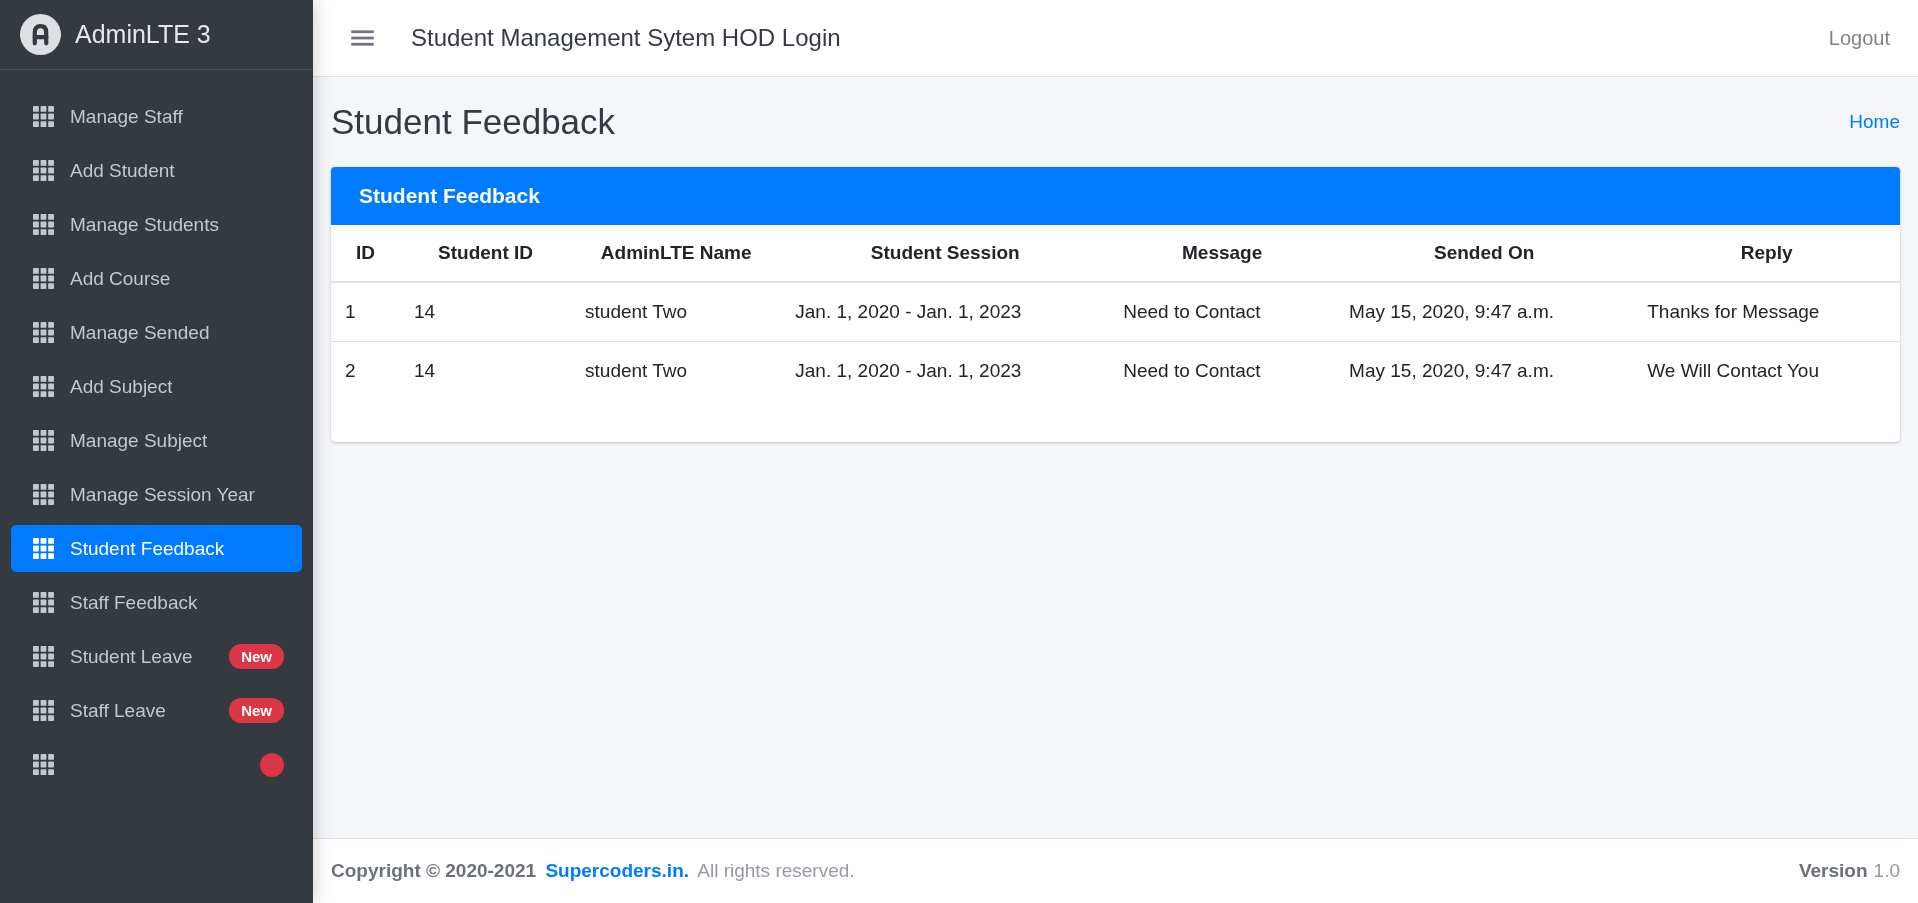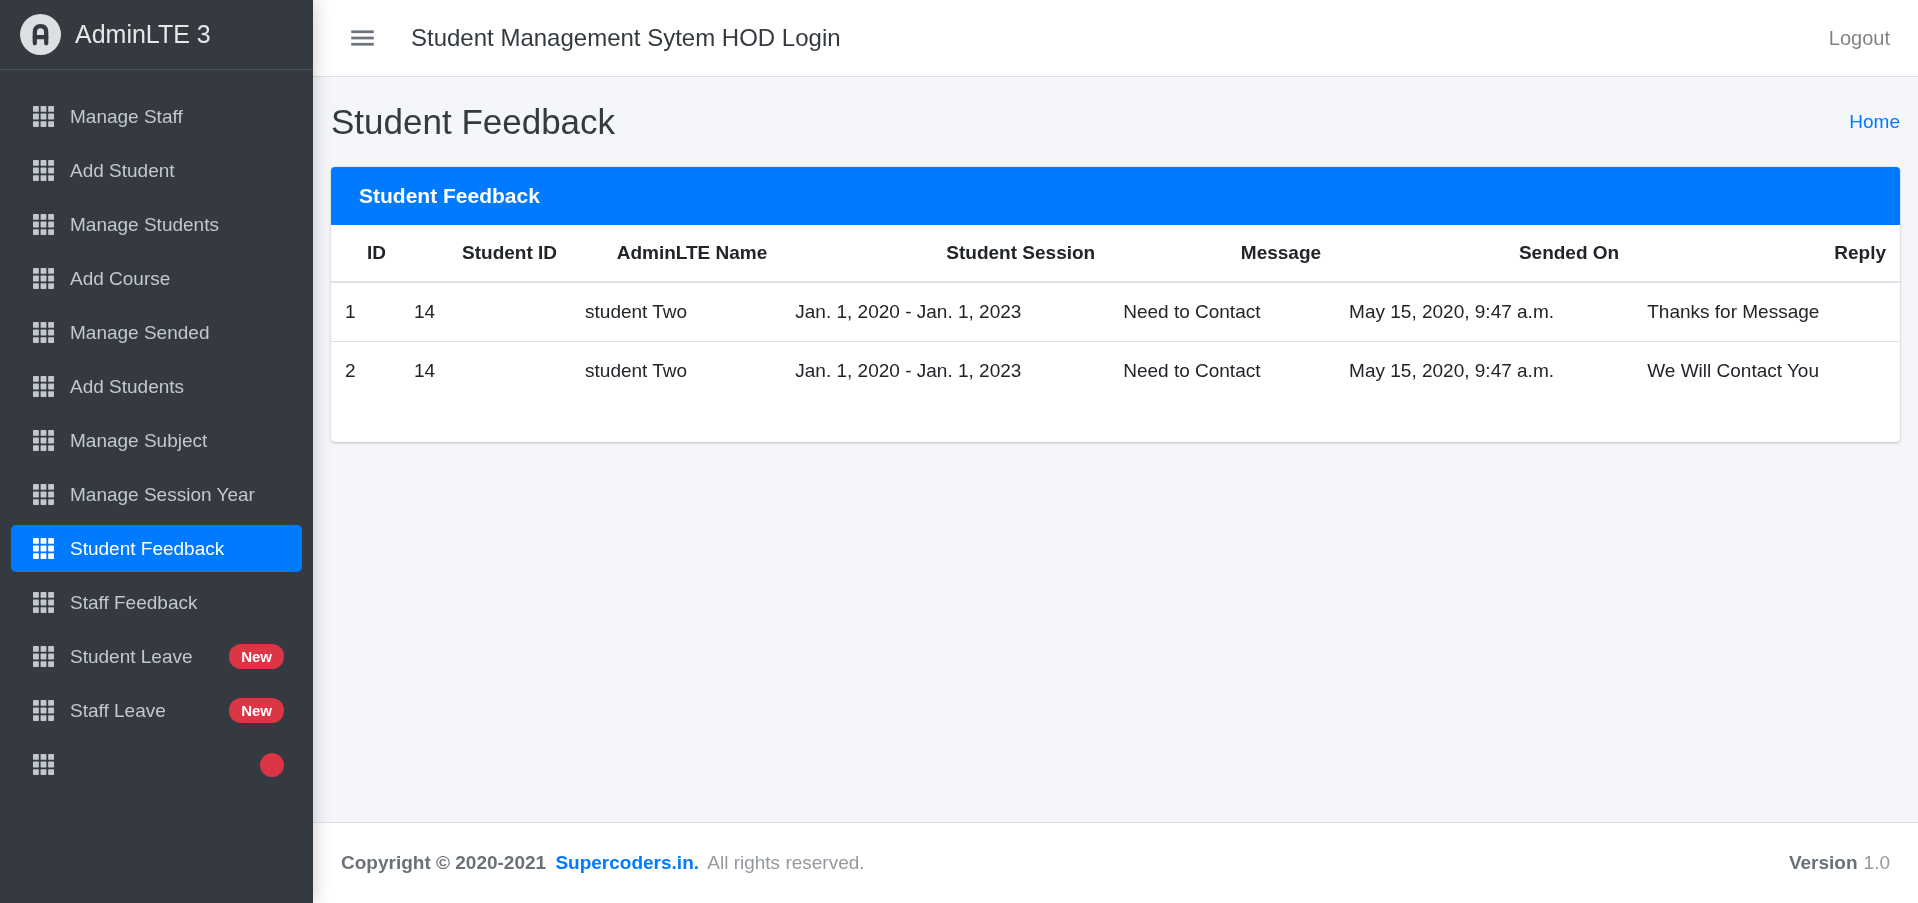--- a/index.html
+++ b/index.html
@@ -85,32 +85,32 @@
   .card-header{
     background:var(--accent);height:58px;border-radius:4px 4px 0 0;
     display:flex;align-items:center;padding:0 28px;
     color:#fff;font-size:21px;font-weight:bold;
   }
   table.data-table{
     width:100%;border-collapse:collapse;table-layout:fixed;
     font-size:19px;color:#212529;
   }
   table.data-table th{
-    text-align:right;font-weight:bold;padding:17px 14px;
+    text-align:center;font-weight:bold;padding:17px 14px;
     border-bottom:2px solid var(--border);
   }
   table.data-table td{
     padding:18px 14px;border-top:1px solid var(--border);
     overflow:hidden;white-space:nowrap;
   }
 
   .footer{
-    height:81px;flex:none;background:#fff;border-top:1px solid var(--border);
+    height:65px;flex:none;background:#fff;border-top:1px solid var(--border);
     display:flex;align-items:center;justify-content:space-between;
-    padding:0 28px;font-size:19px;color:#949a9f;
+    padding:0 18px;font-size:19px;color:#949a9f;
   }
   .footer strong{color:#6b7178;}
   .footer-link{color:var(--accent);font-weight:bold;cursor:pointer;text-decoration:none;margin:0 4px;}
   .footer-right strong{margin-right:6px;}
 </style>
 </head>
 <body>
 
 <aside class="sidebar">
   <div class="brand">
@@ -222,21 +222,21 @@
               <rect x="13" y="0" width="5" height="5" rx="0.6"></rect>
               <rect x="0" y="6.5" width="5" height="5" rx="0.6"></rect>
               <rect x="6.5" y="6.5" width="5" height="5" rx="0.6"></rect>
               <rect x="13" y="6.5" width="5" height="5" rx="0.6"></rect>
               <rect x="0" y="13" width="5" height="5" rx="0.6"></rect>
               <rect x="6.5" y="13" width="5" height="5" rx="0.6"></rect>
               <rect x="13" y="13" width="5" height="5" rx="0.6"></rect>
             </g>
           </svg>
         </span>
-        <span class="nav-label">Add Students</span>
+        <span class="nav-label">Add Subject</span>
       </a>
       <a class="nav-item">
         <span class="nav-icon">
           <svg viewBox="0 0 18 18">
             <g fill="currentColor">
               <rect x="0" y="0" width="5" height="5" rx="0.6"></rect>
               <rect x="6.5" y="0" width="5" height="5" rx="0.6"></rect>
               <rect x="13" y="0" width="5" height="5" rx="0.6"></rect>
               <rect x="0" y="6.5" width="5" height="5" rx="0.6"></rect>
               <rect x="6.5" y="6.5" width="5" height="5" rx="0.6"></rect>

